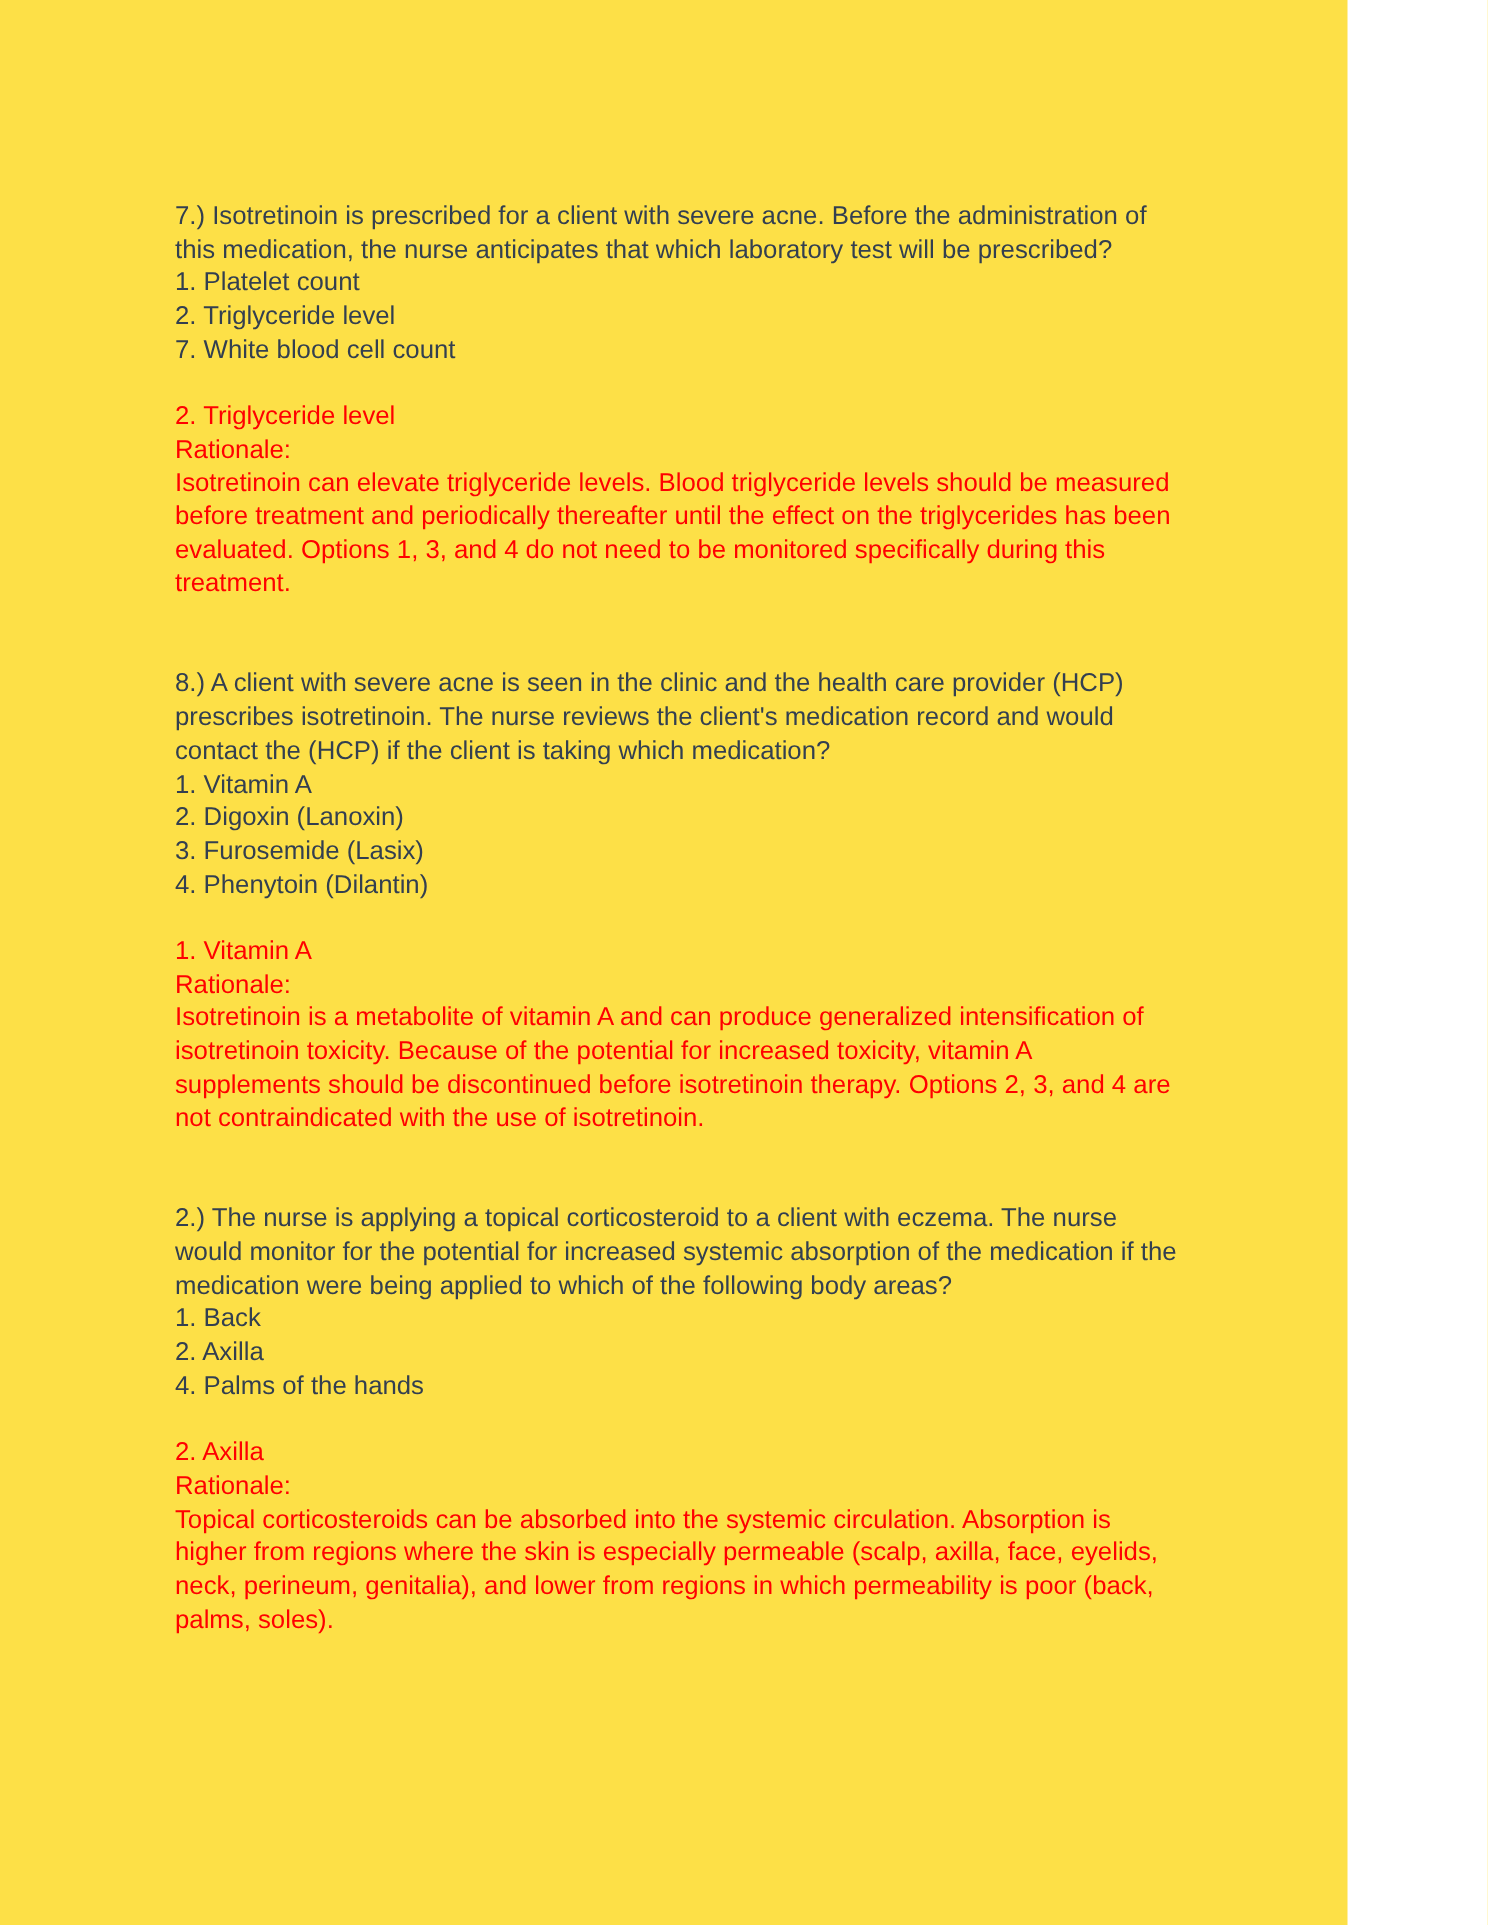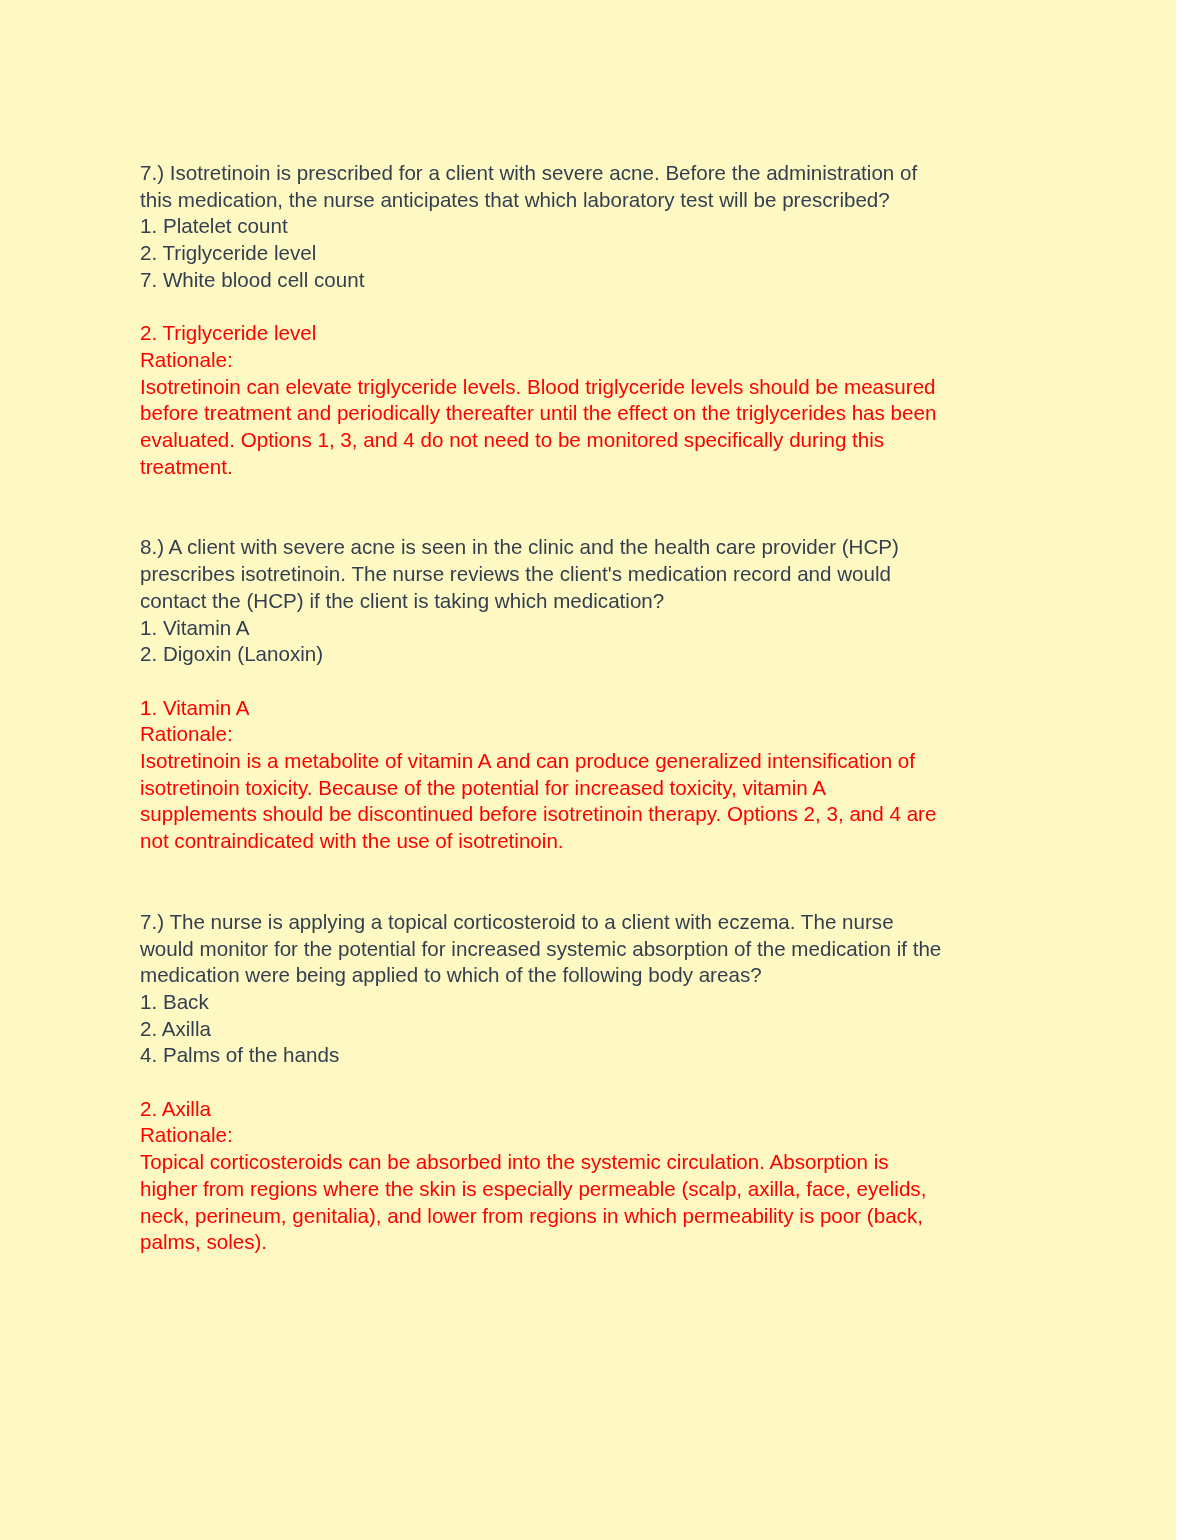--- a/index.html
+++ b/index.html
@@ -2,23 +2,23 @@
 <html><head>
 <meta charset="utf-8">
 <style>
   html, body {
     margin: 0;
     padding: 0;
     background: #ffffff;
   }
   .page {
     position: relative;
-    width: 1176px;
+    width: 1078px;
     height: 1540px;
-    background: #fef9c3;
+    background: #fde047;
     box-sizing: border-box;
     padding: 160px 125px 0 140px;
     overflow: hidden;
     font-family: "Liberation Sans", "DejaVu Sans", sans-serif;
     font-size: 20.6px;
     line-height: 26.7px;
     color: #333f50;
   }
   .content {
     width: 925px;
@@ -56,32 +56,34 @@
 treatment.</p>
       </div>
     </section>
 
     <section class="question-block">
       <p class="q-text">8.) A client with severe acne is seen in the clinic and the health care provider (HCP)
 prescribes isotretinoin. The nurse reviews the client's medication record and would
 contact the (HCP) if the client is taking which medication?</p>
       <p class="option">1. Vitamin A</p>
       <p class="option">2. Digoxin (Lanoxin)</p>
+      <p class="option">3. Furosemide (Lasix)</p>
+      <p class="option">4. Phenytoin (Dilantin)</p>
       <div class="answer-block">
         <p class="answer-line">1. Vitamin A</p>
         <p class="rationale-label">Rationale:</p>
         <p class="rationale-text">Isotretinoin is a metabolite of vitamin A and can produce generalized intensification of
 isotretinoin toxicity. Because of the potential for increased toxicity, vitamin A
 supplements should be discontinued before isotretinoin therapy. Options 2, 3, and 4 are
 not contraindicated with the use of isotretinoin.</p>
       </div>
     </section>
 
     <section class="question-block">
-      <p class="q-text">7.) The nurse is applying a topical corticosteroid to a client with eczema. The nurse
+      <p class="q-text">2.) The nurse is applying a topical corticosteroid to a client with eczema. The nurse
 would monitor for the potential for increased systemic absorption of the medication if the
 medication were being applied to which of the following body areas?</p>
       <p class="option">1. Back</p>
       <p class="option">2. Axilla</p>
       <p class="option">4. Palms of the hands</p>
       <div class="answer-block">
         <p class="answer-line">2. Axilla</p>
         <p class="rationale-label">Rationale:</p>
         <p class="rationale-text">Topical corticosteroids can be absorbed into the systemic circulation. Absorption is
 higher from regions where the skin is especially permeable (scalp, axilla, face, eyelids,

